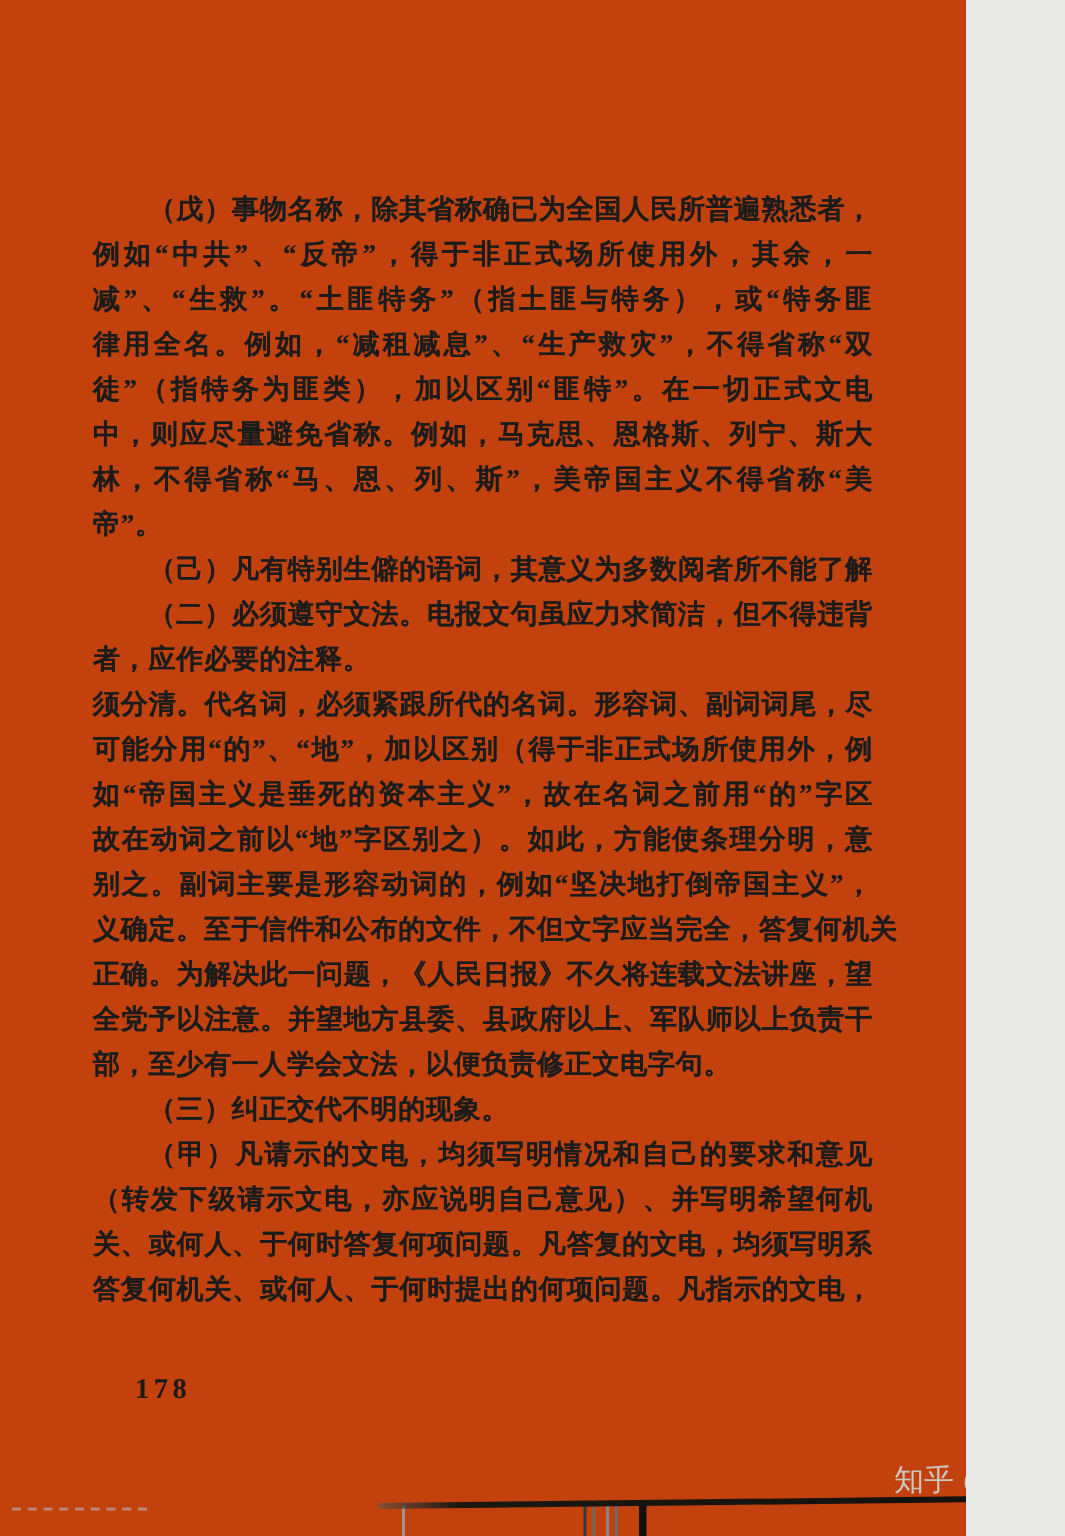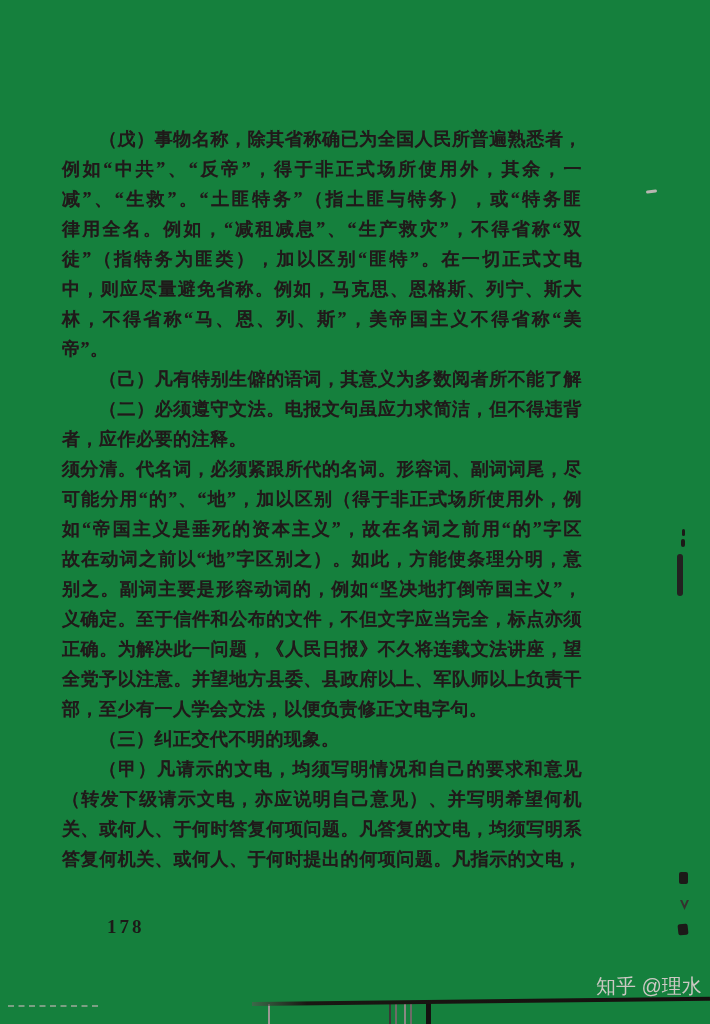--- a/index.html
+++ b/index.html
@@ -3,22 +3,22 @@
 <meta charset="utf-8">
 <style>
   html,body{margin:0;padding:0;}
   body{
     width:710px;height:1024px;
     background:#e9e9e7;
     font-family:"Liberation Serif","DejaVu Serif",serif;
   }
   .page{
     position:relative;
-    width:710px;height:1024px;
-    background:#15803d;
+    width:644px;height:1024px;
+    background:#c2410c;
     overflow:hidden;
   }
   
   .textblock{
     position:absolute;
     left:62px;top:124px;
     width:520px;
     font-size:18px;
     line-height:30px;
     font-weight:600;
@@ -33,21 +33,20 @@
   .line.j{ text-align:justify; text-align-last:justify; }
   .line.indent{ text-indent:37px; }
   
   .pagenum{
     position:absolute;
     left:90px;top:916px;
     font-size:19px;
     font-weight:700;
     letter-spacing:3px;
     color:#1c1a18;
-    margin-left:17px;
   }
   
   .watermark{
     position:absolute;
     left:596px;top:973px;
     width:135px;
     font-family:"Liberation Sans","DejaVu Sans",sans-serif;
     font-size:20px;
     color:#cbc8c3;
     white-space:nowrap;
@@ -109,21 +108,21 @@
     <div class="line j">林，不得省称“马、恩、列、斯”，美帝国主义不得省称“美</div>
     <div class="line">帝”。</div>
     <div class="line indent j">（己）凡有特别生僻的语词，其意义为多数阅者所不能了解</div>
     <div class="line indent j">（二）必须遵守文法。电报文句虽应力求简洁，但不得违背</div>
     <div class="line">者，应作必要的注释。</div>
     <div class="line j">须分清。代名词，必须紧跟所代的名词。形容词、副词词尾，尽</div>
     <div class="line j">可能分用“的”、“地”，加以区别（得于非正式场所使用外，例</div>
     <div class="line j">如“帝国主义是垂死的资本主义”，故在名词之前用“的”字区</div>
     <div class="line j">故在动词之前以“地”字区别之）。如此，方能使条理分明，意</div>
     <div class="line j">别之。副词主要是形容动词的，例如“坚决地打倒帝国主义”，</div>
-    <div class="line j">义确定。至于信件和公布的文件，不但文字应当完全，标点亦须</div>
+    <div class="line j">义确定。至于信件和公布的文件，不但文字应当完全，答复何机关</div>
     <div class="line j">正确。为解决此一问题，《人民日报》不久将连载文法讲座，望</div>
     <div class="line j">全党予以注意。并望地方县委、县政府以上、军队师以上负责干</div>
     <div class="line">部，至少有一人学会文法，以便负责修正文电字句。</div>
     <div class="line indent">（三）纠正交代不明的现象。</div>
     <div class="line indent j">（甲）凡请示的文电，均须写明情况和自己的要求和意见</div>
     <div class="line j">（转发下级请示文电，亦应说明自己意见）、并写明希望何机</div>
     <div class="line j">关、或何人、于何时答复何项问题。凡答复的文电，均须写明系</div>
     <div class="line j">答复何机关、或何人、于何时提出的何项问题。凡指示的文电，</div>
   </div>
 

